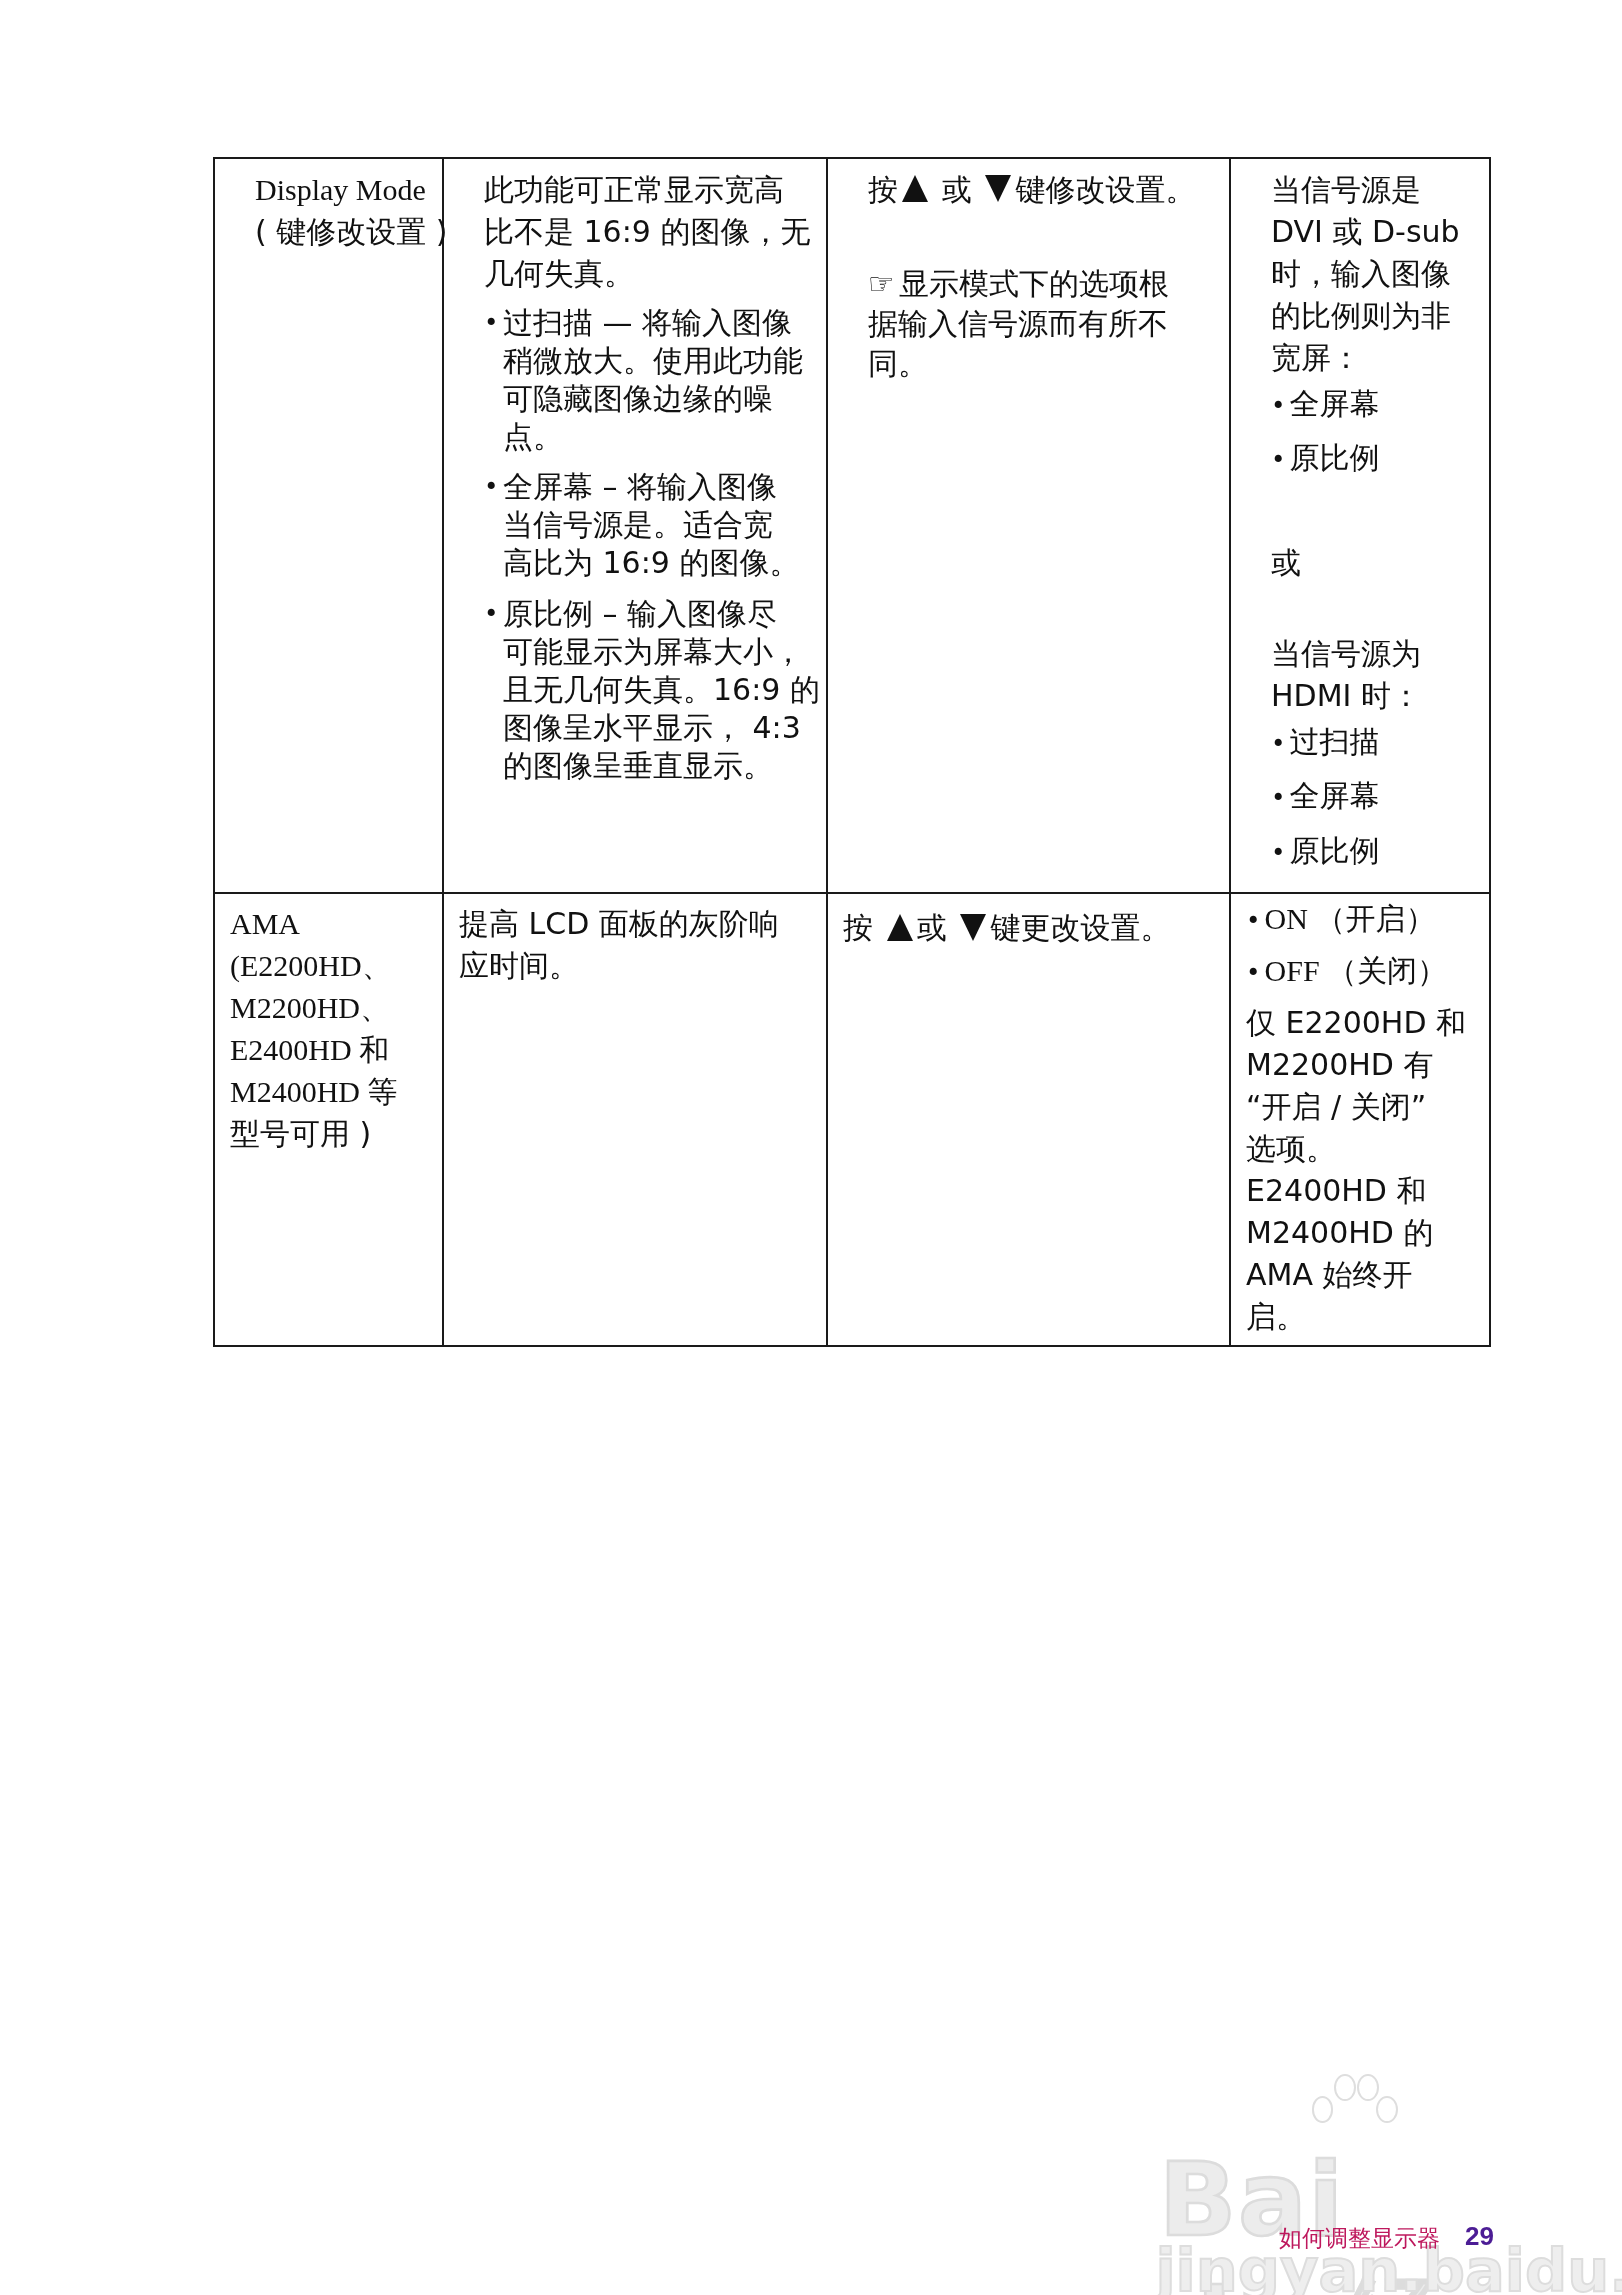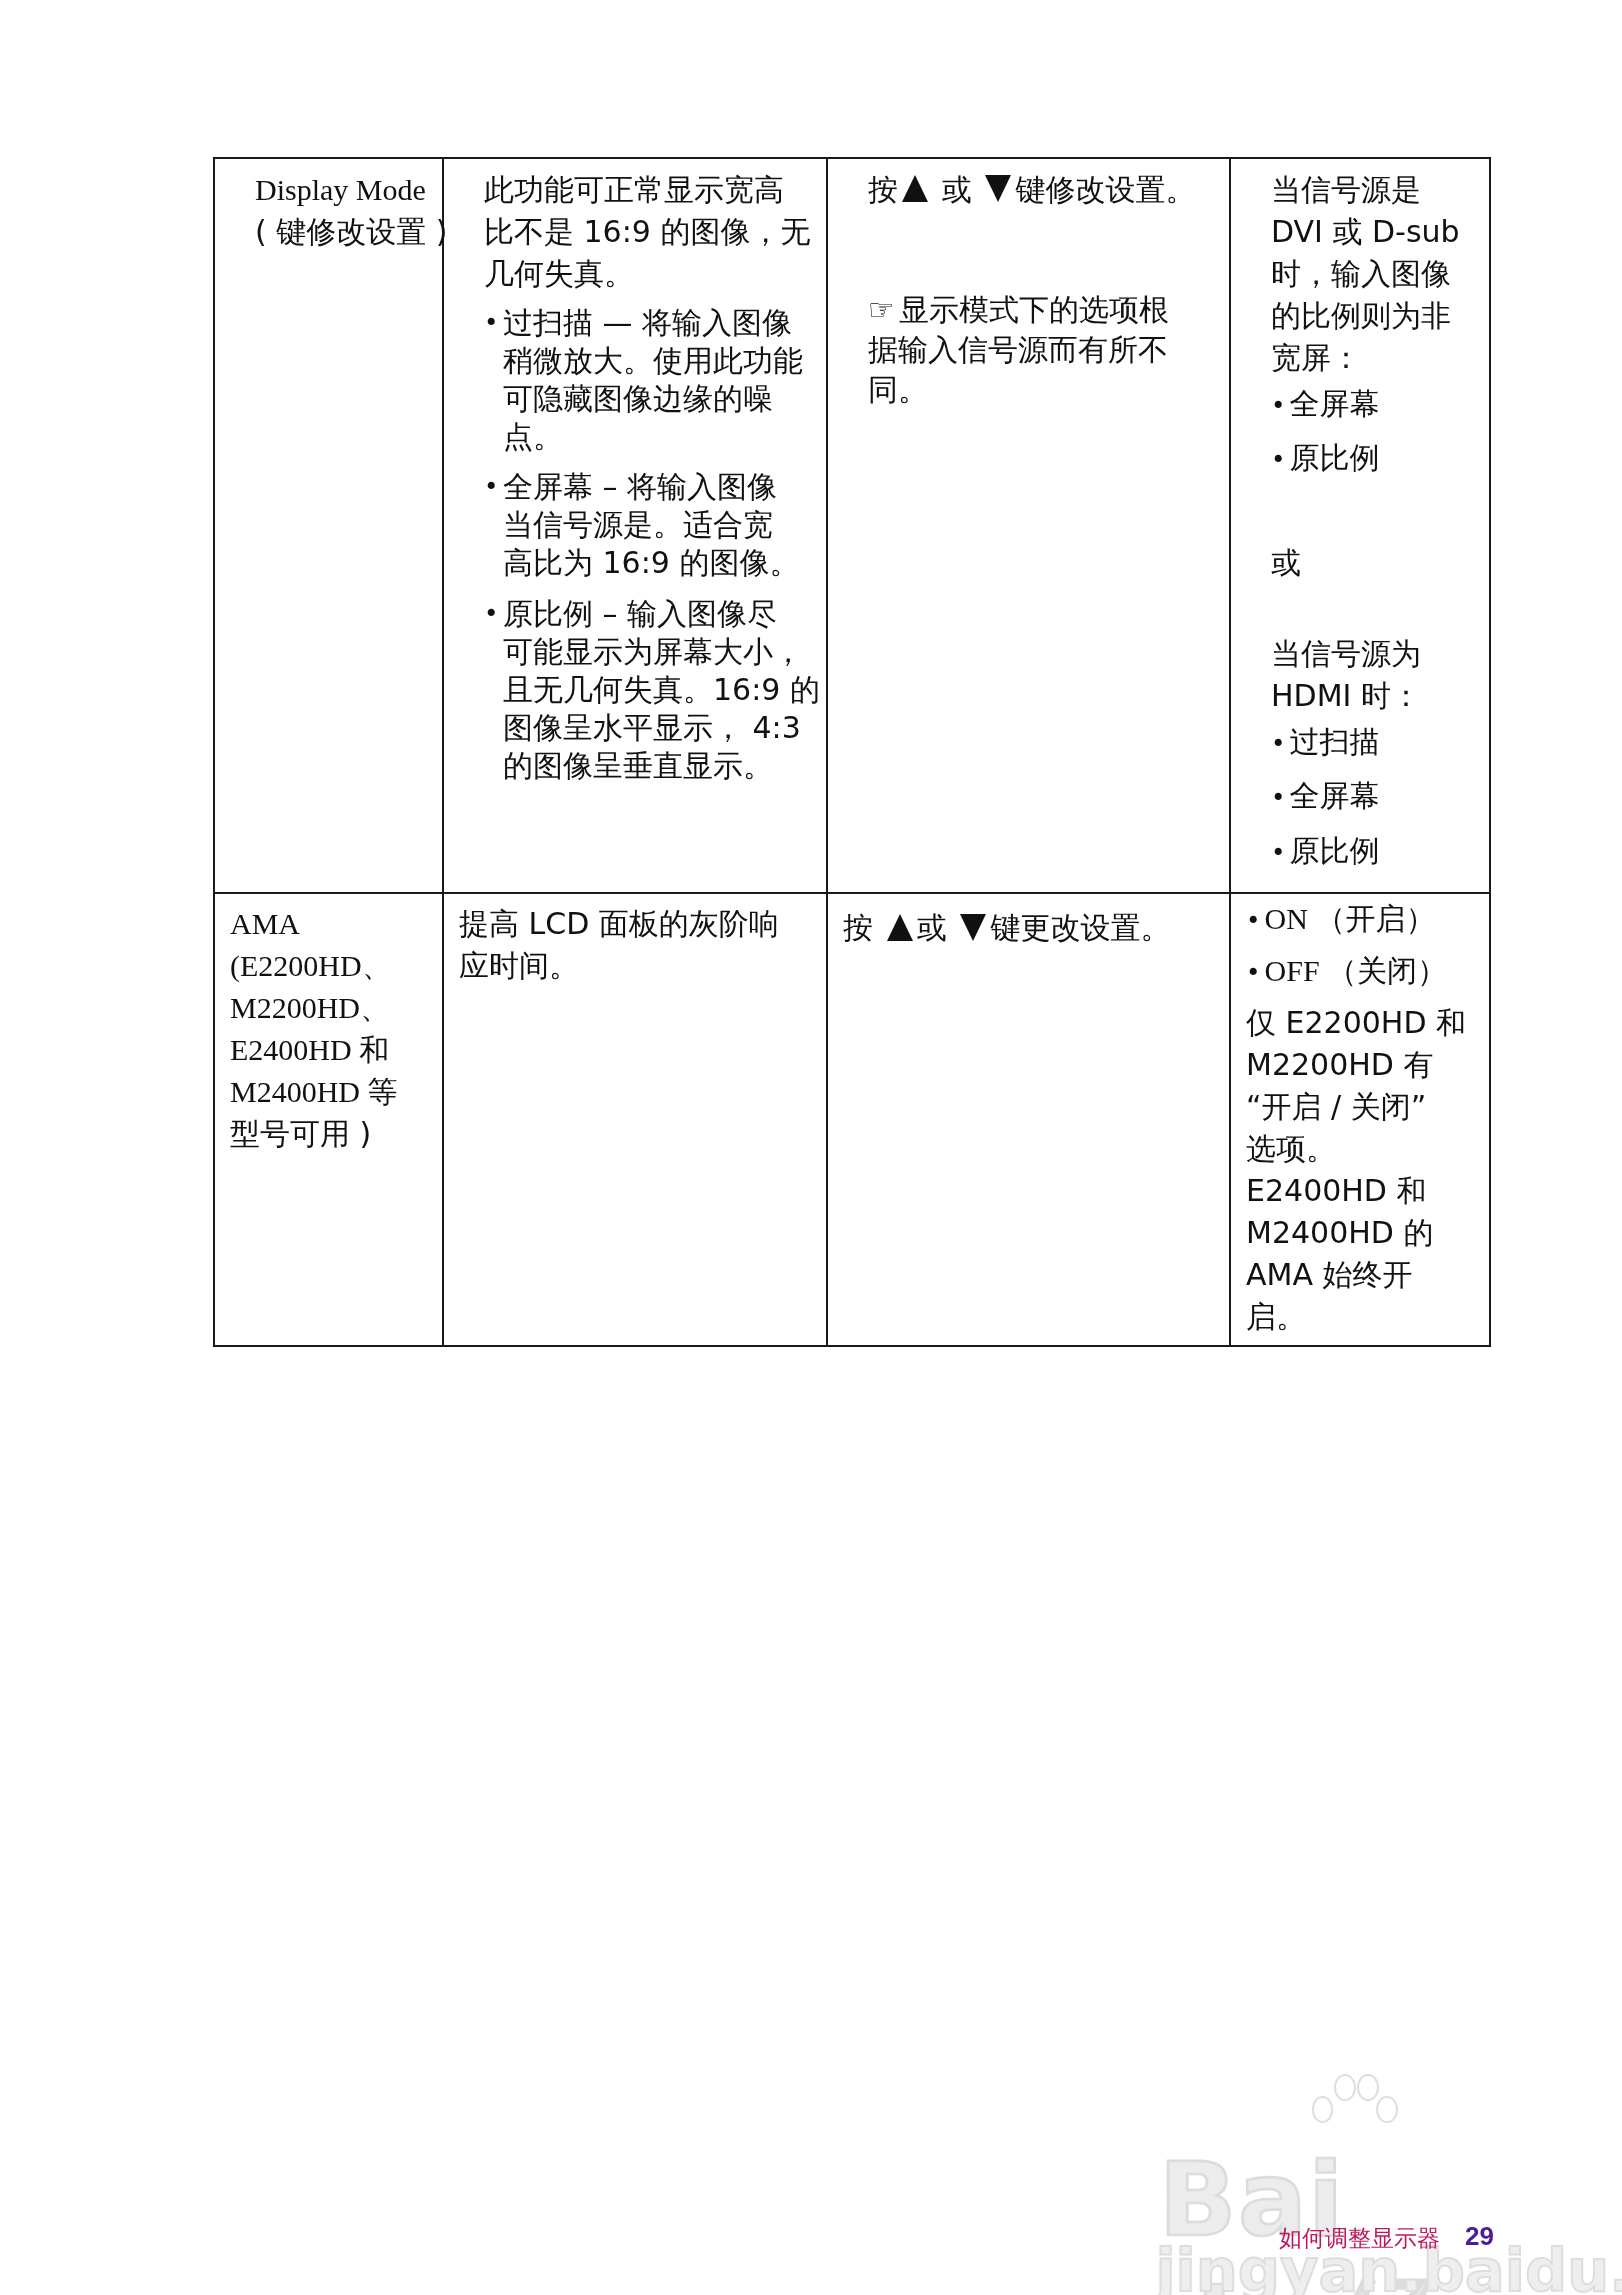--- a/index.html
+++ b/index.html
@@ -22,21 +22,21 @@
     .bullets li { position:relative; padding-left:19px; line-height:38px; margin:9.5px 0 12.3px 0; }
     .bullets li .dot { position:absolute; left:0; top:0; font-size:24.5px; }
     .plain-list { margin:0; padding:0; list-style:none; }
     .plain-list li { line-height:40px; margin:5.5px 0 12.3px 0; white-space:nowrap; }
     .plain-list li .dot { font-size:24.5px; margin-right:4.1px; }
 
     .tri-up { display:inline-block; width:0; height:0; border-left:13.6px solid transparent;
               border-right:13.6px solid transparent; border-bottom:27px solid #111; vertical-align:-2.7px; margin:0 4.1px; }
     .tri-down { display:inline-block; width:0; height:0; border-left:13.6px solid transparent;
                 border-right:13.6px solid transparent; border-top:27px solid #111; vertical-align:-2.7px; margin:0 4.1px; }
-    .note { margin-top:79px; line-height:40px; }
+    .note { margin-top:53px; line-height:40px; }
     .hand { font-size:30px; margin-right:4.1px; }
     .gap-big { height:49px; }
 
     .watermark { position:absolute; left:1152px; top:2062px; width:375px; height:232px;
                  color:#e6e6e6; font-family:"DejaVu Sans", sans-serif; font-weight:bold; pointer-events:none; }
     .wm-brand { position:absolute; left:6.8px; top:78px; font-size:102px; letter-spacing:1.4px;
                 color:#ececec; -webkit-text-stroke:2.7px #dcdcdc; }
     .wm-url { position:absolute; left:3.4px; top:174px; font-size:59px; color:#eeeeee;
               -webkit-text-stroke:2px #dddddd; }
     .wm-paw { position:absolute; left:153px; top:6.8px; width:82px; height:82px; }

